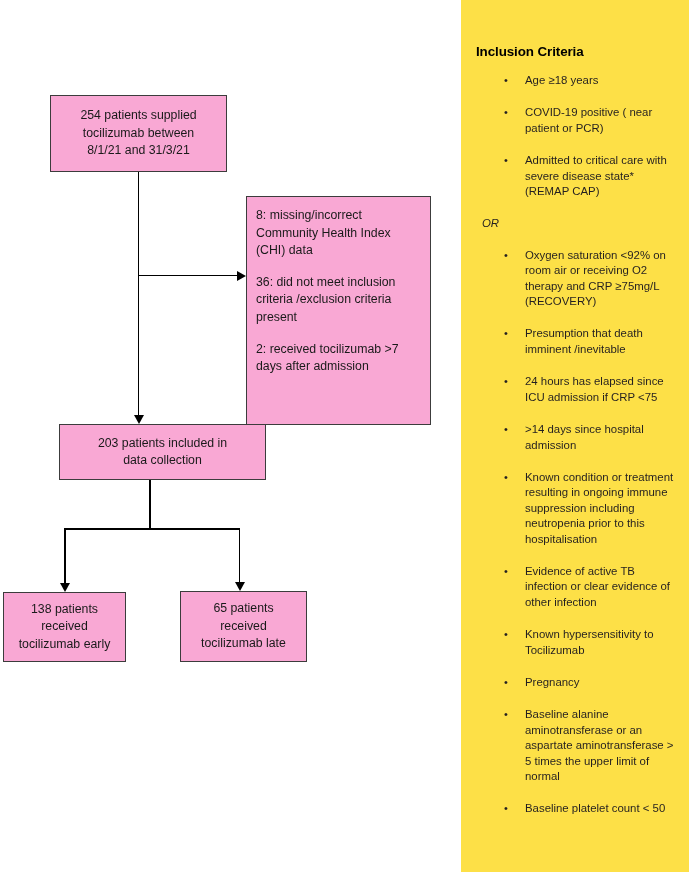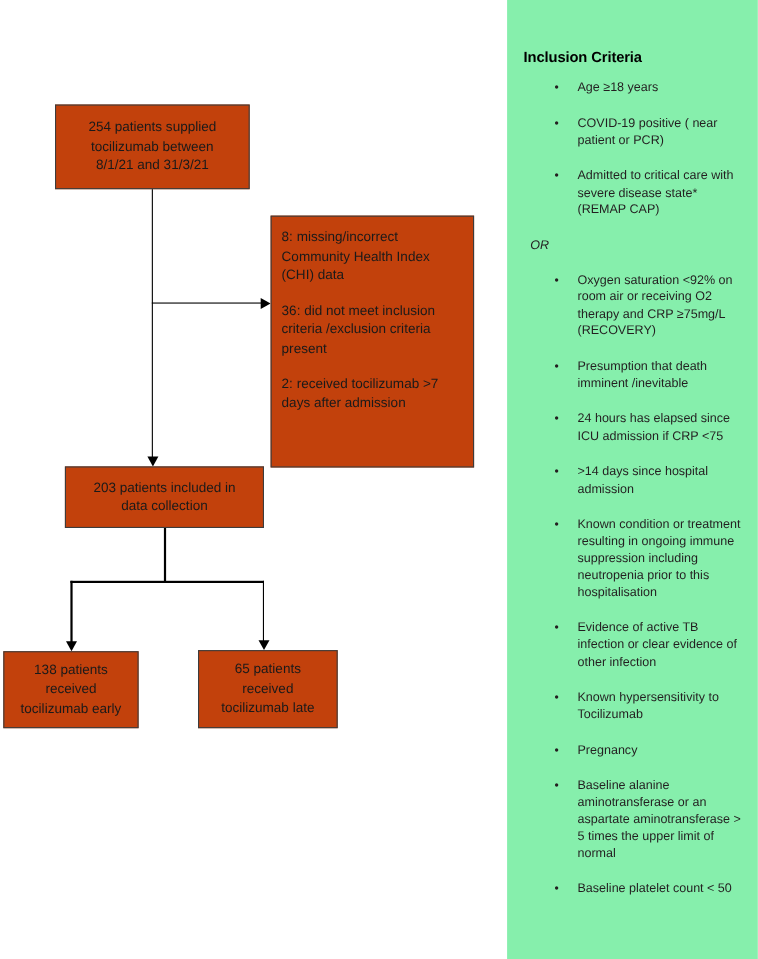--- a/index.html
+++ b/index.html
@@ -24,21 +24,21 @@
     top: 0;
     width: 461px;
     height: 872px;
     background: #ffffff;
   }
 
   .node {
     position: absolute;
     box-sizing: border-box;
     border: 1.3px solid #3c3c3c;
-    background: #c2410c;
+    background: #f9a8d4;
     display: flex;
     flex-direction: column;
     justify-content: center;
     align-items: center;
     font-size: 12.3px;
     line-height: 17.5px;
     color: #1a1a1a;
     text-align: center;
     padding: 2px 6px;
   }
@@ -64,21 +64,21 @@
   #node-exclusions .exc-item {
     margin: 0 0 14px 0;
     font-size: 12.3px;
     line-height: 17.6px;
   }
   #node-exclusions .exc-item:last-child { margin-bottom: 0; }
 
   
   #node-included {
     left: 59px; top: 424px;
-    width: 181px; height: 56px;
+    width: 207px; height: 56px;
   }
 
   
   #node-early {
     left: 3px; top: 592px;
     width: 123px; height: 70px; text-align: right;
   }
 
   
   #node-late {
@@ -122,21 +122,21 @@
   #arrow-to-included { left: 133.5px; top: 415px; }
   #arrow-to-excl     { left: 237px;   top: 270.5px; }
   #arrow-to-early    { left: 60px;    top: 583px; }
   #arrow-to-late     { left: 234.5px; top: 582px; }
 
   
   #criteria-panel {
     position: absolute;
     left: 461px; top: 0;
     width: 228px; height: 872px;
-    background: #86efac;
+    background: #fde047;
     box-sizing: border-box;
     padding: 44px 10px 10px 12px;
     overflow: hidden;
   }
   .crit-heading {
     font-size: 13.4px;
     font-weight: bold;
     color: #000000;
     margin: 0 0 14px 3px;
     letter-spacing: -0.1px;

